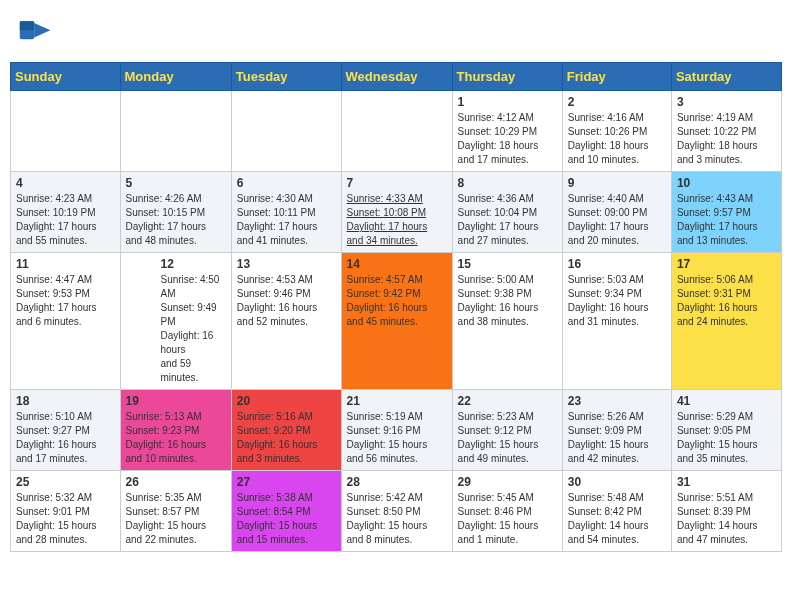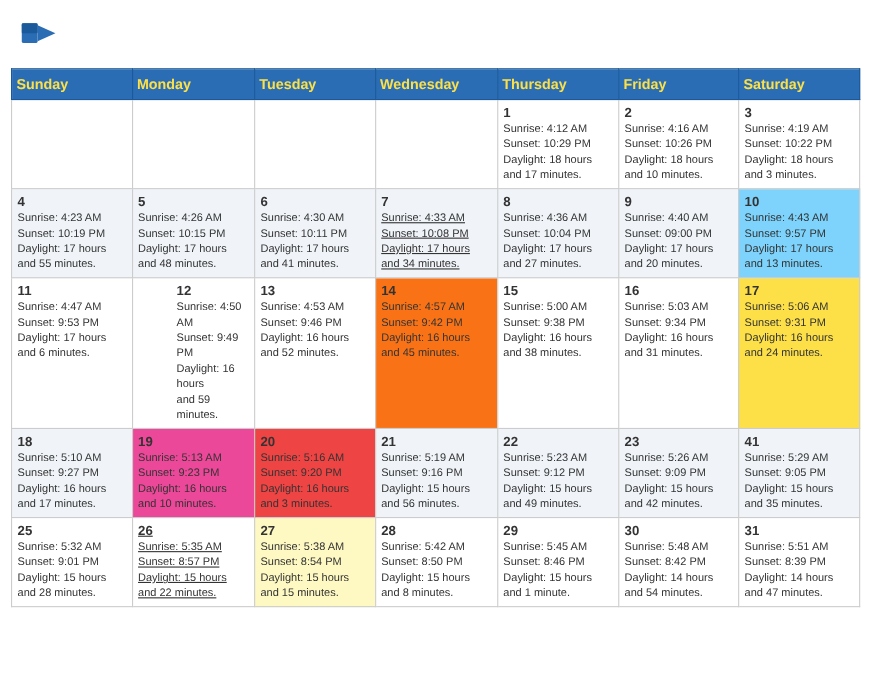--- a/index.html
+++ b/index.html
@@ -313,28 +313,28 @@
         </td>
       </tr>
       <tr>
         <td style="background: rgb(255, 255, 255); margin-top: 25px;">
           <span class="day-number">25</span>
           <div class="day-info" style="white-space: pre-line;">Sunrise: 5:32 AM
 Sunset: 9:01 PM
 Daylight: 15 hours
 and 28 minutes.</div>
         </td>
-        <td style="background: rgb(255, 255, 255); text-decoration: underline;">
+        <td style="background: rgb(255, 255, 255);">
           <span class="day-number">26</span>
           <div class="day-info" style="white-space: pre-line;">Sunrise: 5:35 AM
 Sunset: 8:57 PM
 Daylight: 15 hours
 and 22 minutes.</div>
         </td>
-        <td style="background: #fef9c3;">
+        <td style="background: #d946ef;">
           <span class="day-number">27</span>
           <div class="day-info" style="white-space: pre-line;">Sunrise: 5:38 AM
 Sunset: 8:54 PM
 Daylight: 15 hours
 and 15 minutes.</div>
         </td>
         <td style="background: rgb(255, 255, 255);">
           <span class="day-number">28</span>
           <div class="day-info" style="white-space: pre-line;">Sunrise: 5:42 AM
 Sunset: 8:50 PM

